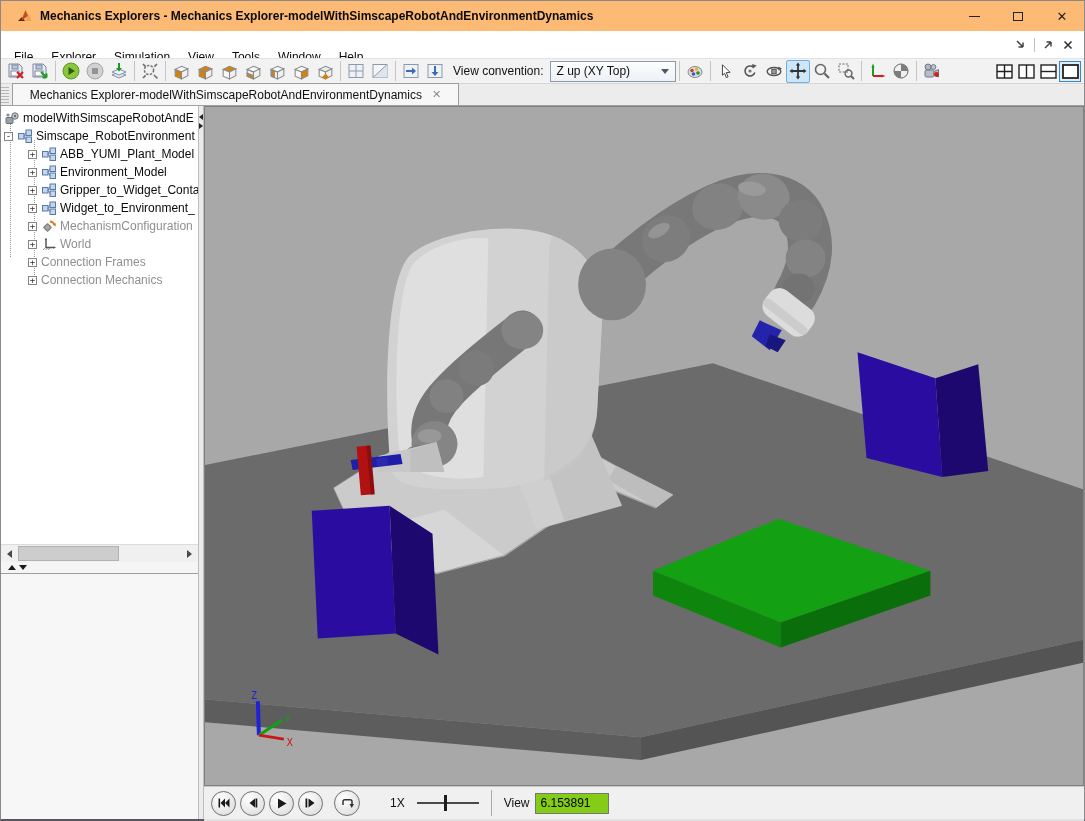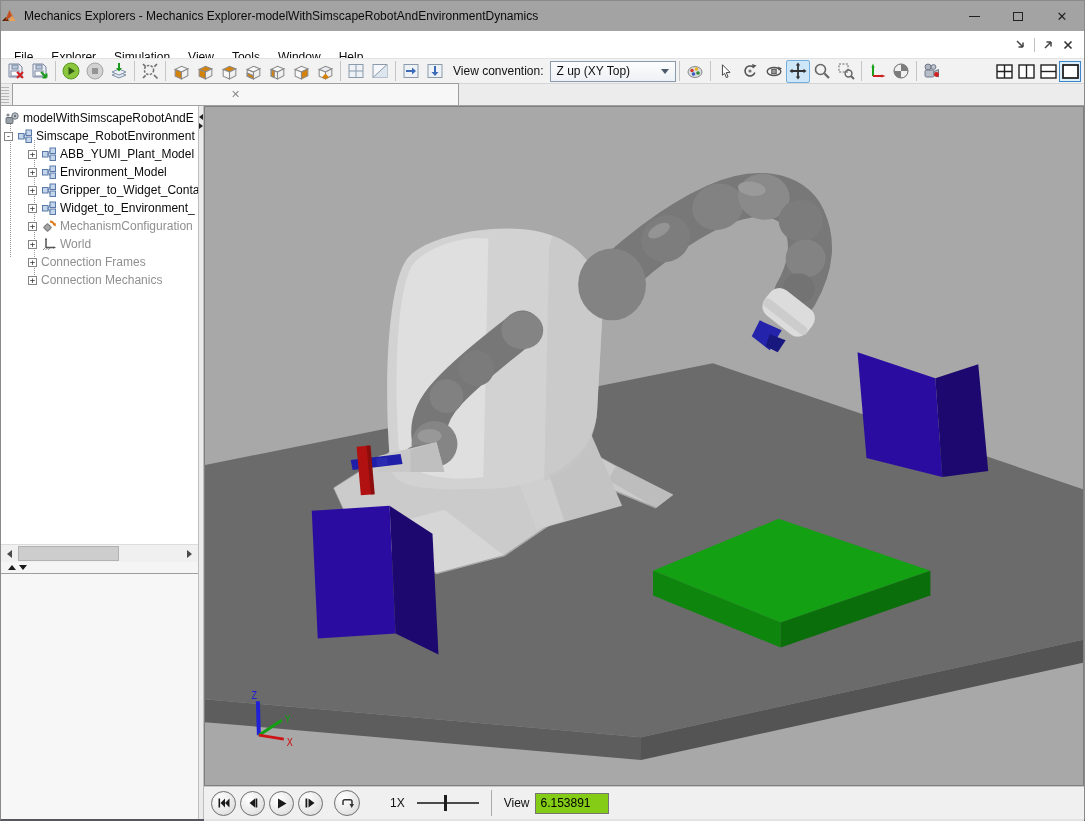--- a/index.html
+++ b/index.html
@@ -6,21 +6,21 @@
   html,body { width:1085px; height:821px; }
   body {
     font-family: "Liberation Sans", "DejaVu Sans", sans-serif;
     font-size: 12px; color:#111;
     background:#f0f0f0; overflow:hidden;
   }
   .window { width:1085px; height:821px; display:flex; flex-direction:column;
             border:1px solid #8a8a8a; border-bottom:2px solid #59555f; background:#f0f0f0; }
 
   
-  .titlebar { height:30px; background:#a3a3a3; display:flex; align-items:center; padding-left:0; flex:0 0 auto; }
+  .titlebar { height:30px; background:#fdba74; display:flex; align-items:center; padding-left:16px; flex:0 0 auto;font-weight:bold; }
   .app-icon { width:17px; height:16px; margin-right:6px; }
   .title-text { font-size:12px; color:#0a0a0a; white-space:nowrap; }
   .win-controls { margin-left:auto; display:flex; height:100%; }
   .win-btn { width:44px; height:100%; display:flex; align-items:center; justify-content:center; color:#222; }
   .glyph-min { width:11px; height:1px; background:#222; display:block; }
   .glyph-max { width:10px; height:9px; border:1px solid #222; display:block; }
   .glyph-close { font-size:13px; line-height:1; }
 
   
   .menubar { height:27px; background:#ffffff; display:flex; align-items:center; padding:0 4px; flex:0 0 auto; }
@@ -386,20 +386,21 @@
     <div class="lay-btn active">
       <svg width="17" height="15" viewBox="0 0 17 15">
         <rect x="1" y="1" width="15" height="13" fill="#fff" stroke="#222" stroke-width="1.8"></rect>
       </svg>
     </div>
   </div>
 
   <div class="tabbar">
     <div class="tab-grip"></div>
     <div class="tab">
+      <span>Mechanics Explorer-modelWithSimscapeRobotAndEnvironmentDynamics</span>
       <span class="tab-close">✕</span>
     </div>
   </div>
 
   <div class="main">
 
     <div class="left-panel">
       <div class="tree-area">
         <div class="tree-line" style="left:9px; top:16px; height:135px;"></div>
         <div class="tree-line" style="left:33px; top:34px; height:135px;"></div>

